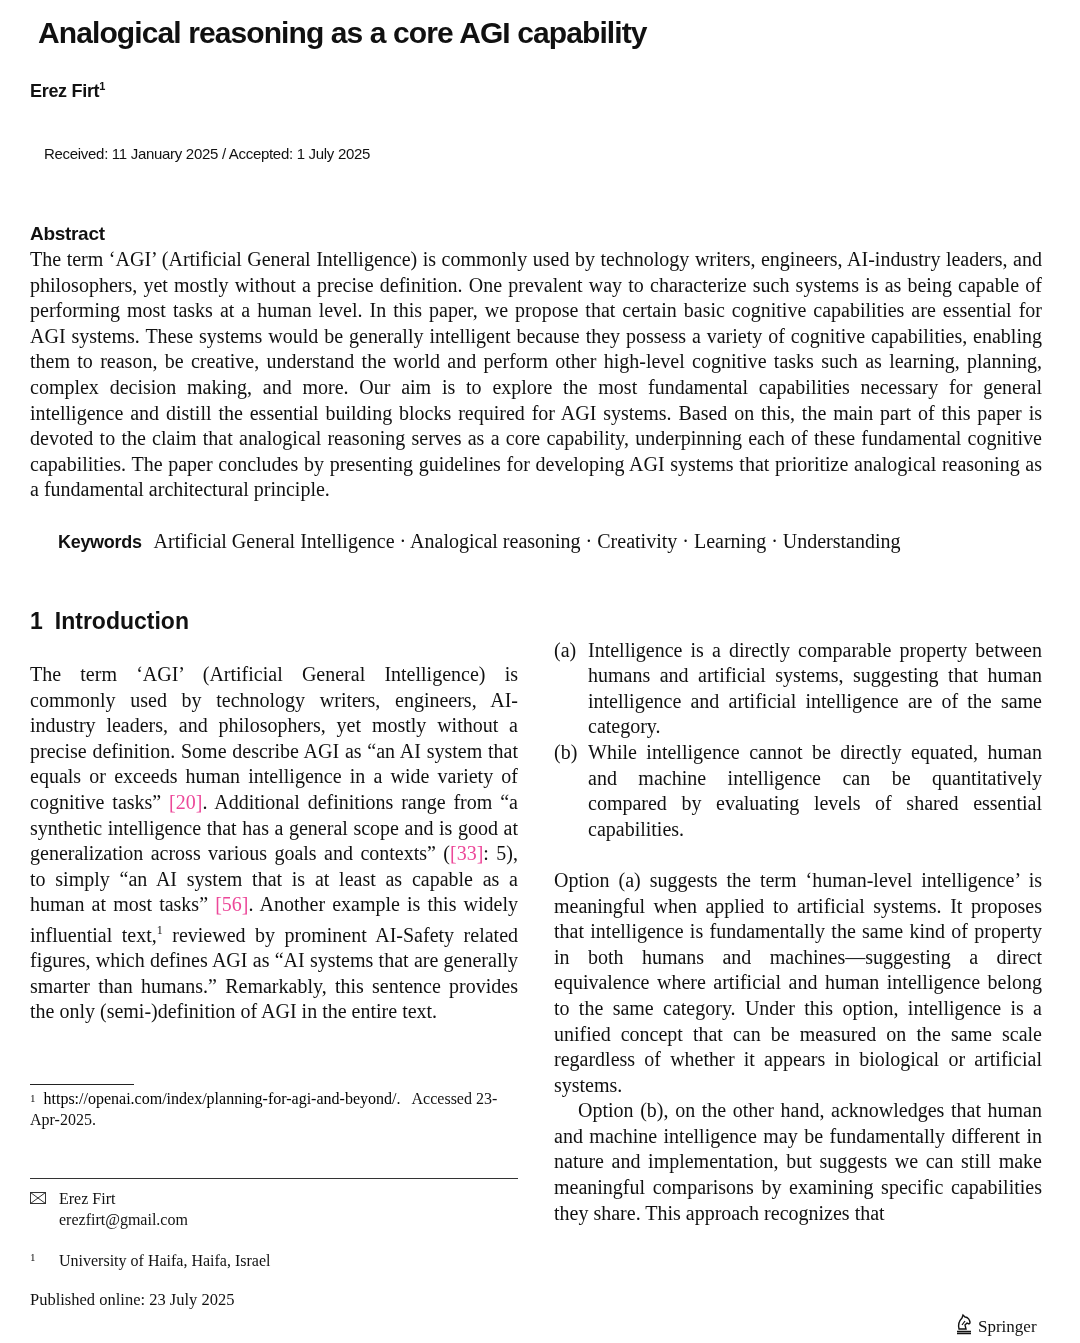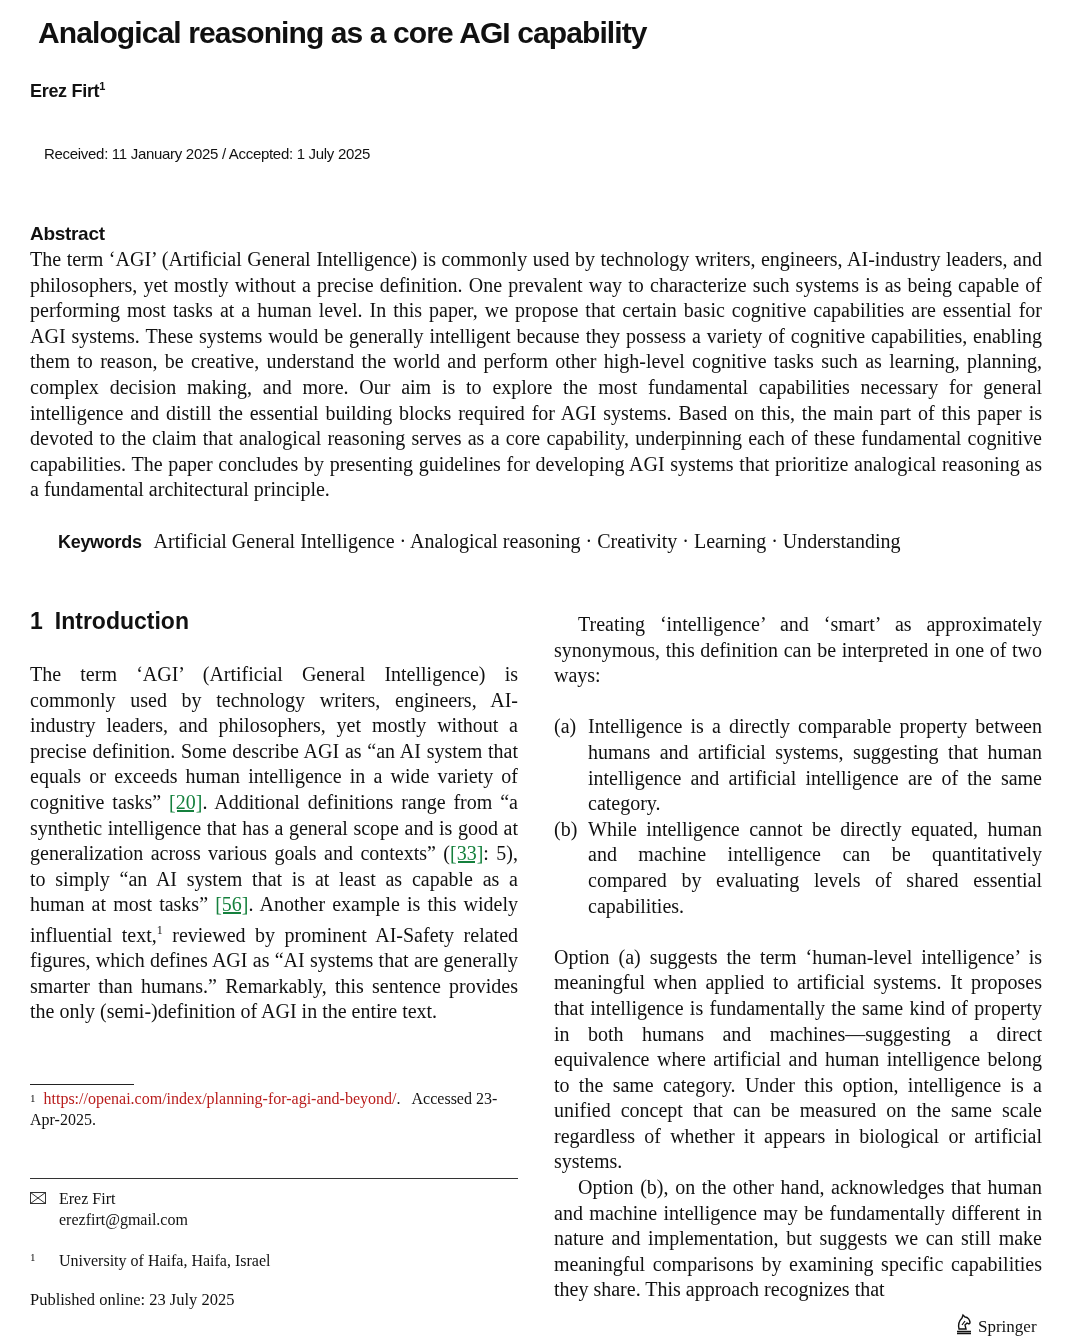--- a/index.html
+++ b/index.html
@@ -14,22 +14,22 @@
   #abstract-head { left:30px; top:223px; font-size:19px; font-weight:bold; letter-spacing:-0.3px; }
   #abstract { left:30px; top:247px; width:1012px; font-size:20px; line-height:25.6px; text-align:justify; text-align-last:left; }
   #keywords { left:30px; top:529px; width:1012px; font-size:20px; line-height:25px; }
   #keywords .kw-label { font-family:"Liberation Sans", sans-serif; font-weight:bold; font-size:18px; letter-spacing:-0.3px; margin-right:8px;margin-left:28px; }
   #sec-head { left:30px; top:608px; font-size:23px; font-weight:bold; }
   #sec-head .num { margin-right:12px; }
   .col { font-size:20px; line-height:25.6px; text-align:justify; }
   #left-col { left:30px; top:662px; width:488px; }
   #right-col { left:554px; top:612px; width:488px; }
   .indent { text-indent:24px; }
-  .cite { color:#15803d; text-decoration:underline; }
-  .link { color:#b91c1c;font-family:Liberation Serif, serif; }
+  .cite { color:#ec4899; }
+  .link { color:#000000;font-family:Liberation Serif, serif; }
   .list { margin:25.6px 0; }
   .list-item { display:flex; }
   .list-item .lbl { width:34px; flex:0 0 34px; }
   .list-item .txt { flex:1; text-align:justify; text-align-last:left; }
   #fn-rule { left:30px; top:1084px; width:104px; height:1px; background:#222; }
   #footnote { left:30px; top:1088px; width:488px; font-size:16px; line-height:21px; }
   #footnote .fn-num { font-size:11px; vertical-align:top; margin-right:8px; }
   #aff-rule { left:30px; top:1178px; width:488px; height:1px; background:#333; }
   #contact { left:30px; top:1188px; width:488px; font-size:16px; line-height:21px; }
   .aff-row { display:flex; }
@@ -62,21 +62,20 @@
 
 <div id="sec-head" class="abs sans">
   <span class="num">1</span><span>Introduction</span>
 </div>
 
 <div id="left-col" class="abs serif col">
   <span>The term ‘AGI’ (Artificial General Intelligence) is commonly used by technology writers, engineers, AI-industry leaders, and philosophers, yet mostly without a precise definition. Some describe AGI as “an AI system that equals or exceeds human intelligence in a wide variety of cognitive tasks” </span><a class="cite">[20]</a><span>. Additional definitions range from “a synthetic intelligence that has a general scope and is good at generalization across various goals and contexts” (</span><a class="cite">[33]</a><span>: 5), to simply “an AI system that is at least as capable as a human at most tasks” </span><a class="cite">[56]</a><span>. Another example is this widely influential text,</span><sup style="font-size:12px">1</sup><span> reviewed by prominent AI-Safety related figures, which defines AGI as “AI systems that are generally smarter than humans.” Remarkably, this sentence provides the only (semi-)definition of AGI in the entire text.</span>
 </div>
 
 <div id="right-col" class="abs serif col">
-  <div class="indent">Treating ‘intelligence’ and ‘smart’ as approximately synonymous, this definition can be interpreted in one of two ways:</div>
   <div class="list">
     <div class="list-item">
       <span class="lbl">(a)</span>
       <span class="txt">Intelligence is a directly comparable property between humans and artificial systems, suggesting that human intelligence and artificial intelligence are of the same category.</span>
     </div>
     <div class="list-item">
       <span class="lbl">(b)</span>
       <span class="txt">While intelligence cannot be directly equated, human and machine intelligence can be quantitatively compared by evaluating levels of shared essential capabilities.</span>
     </div>
   </div>

